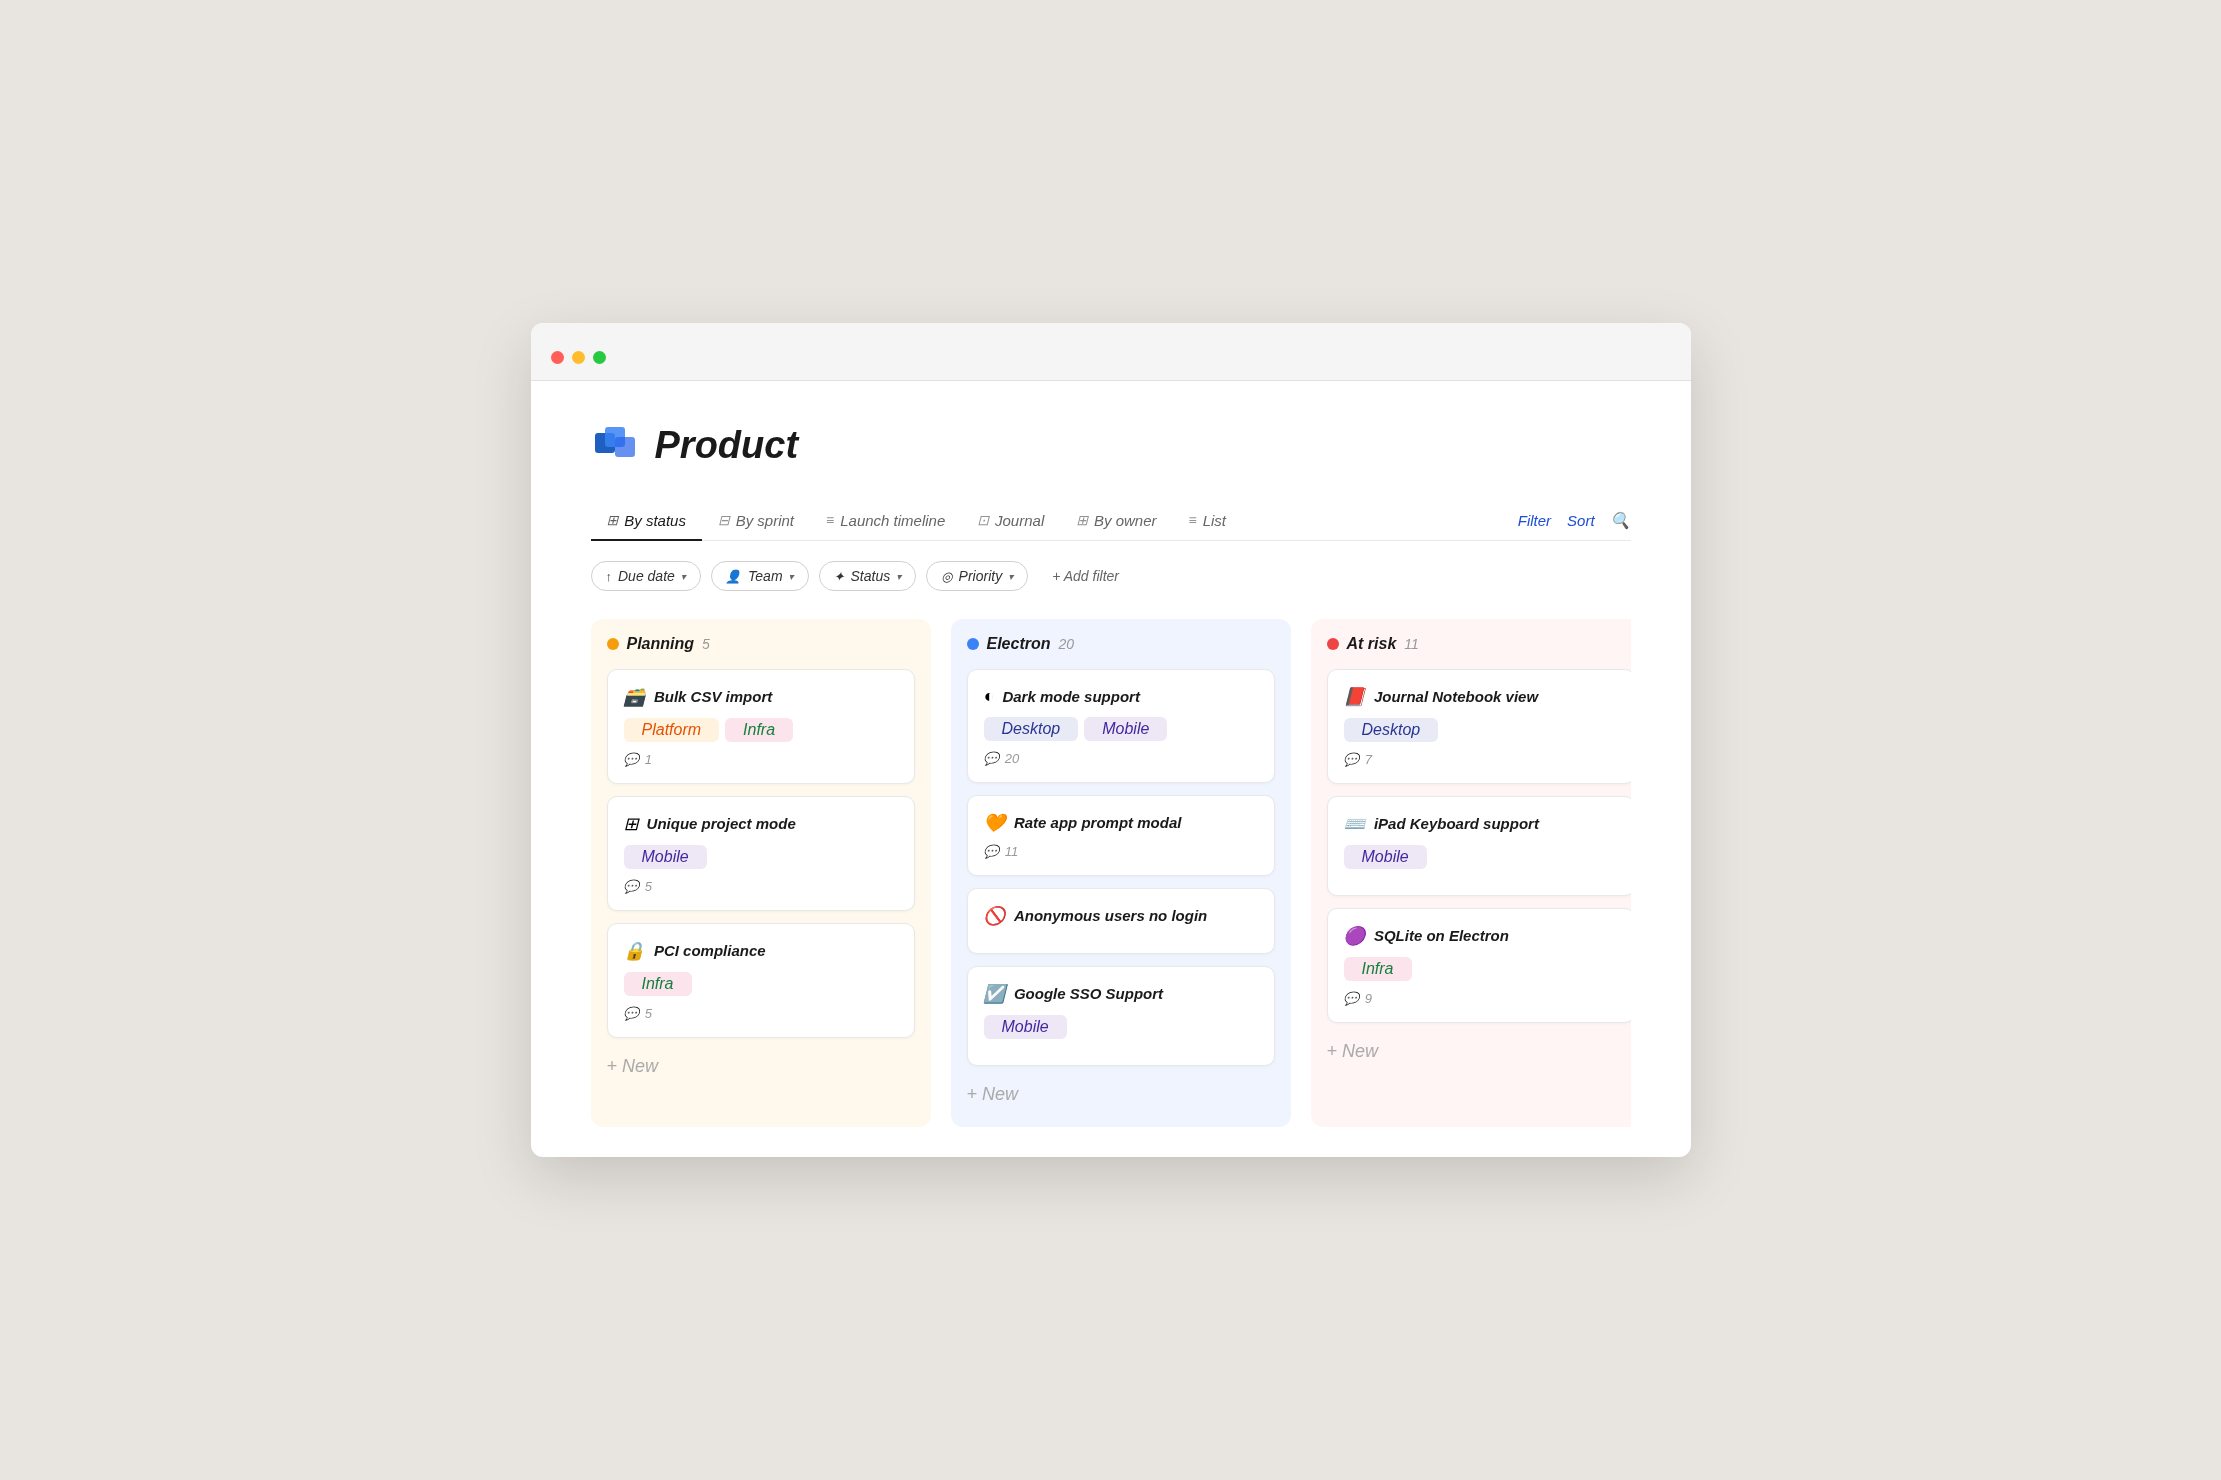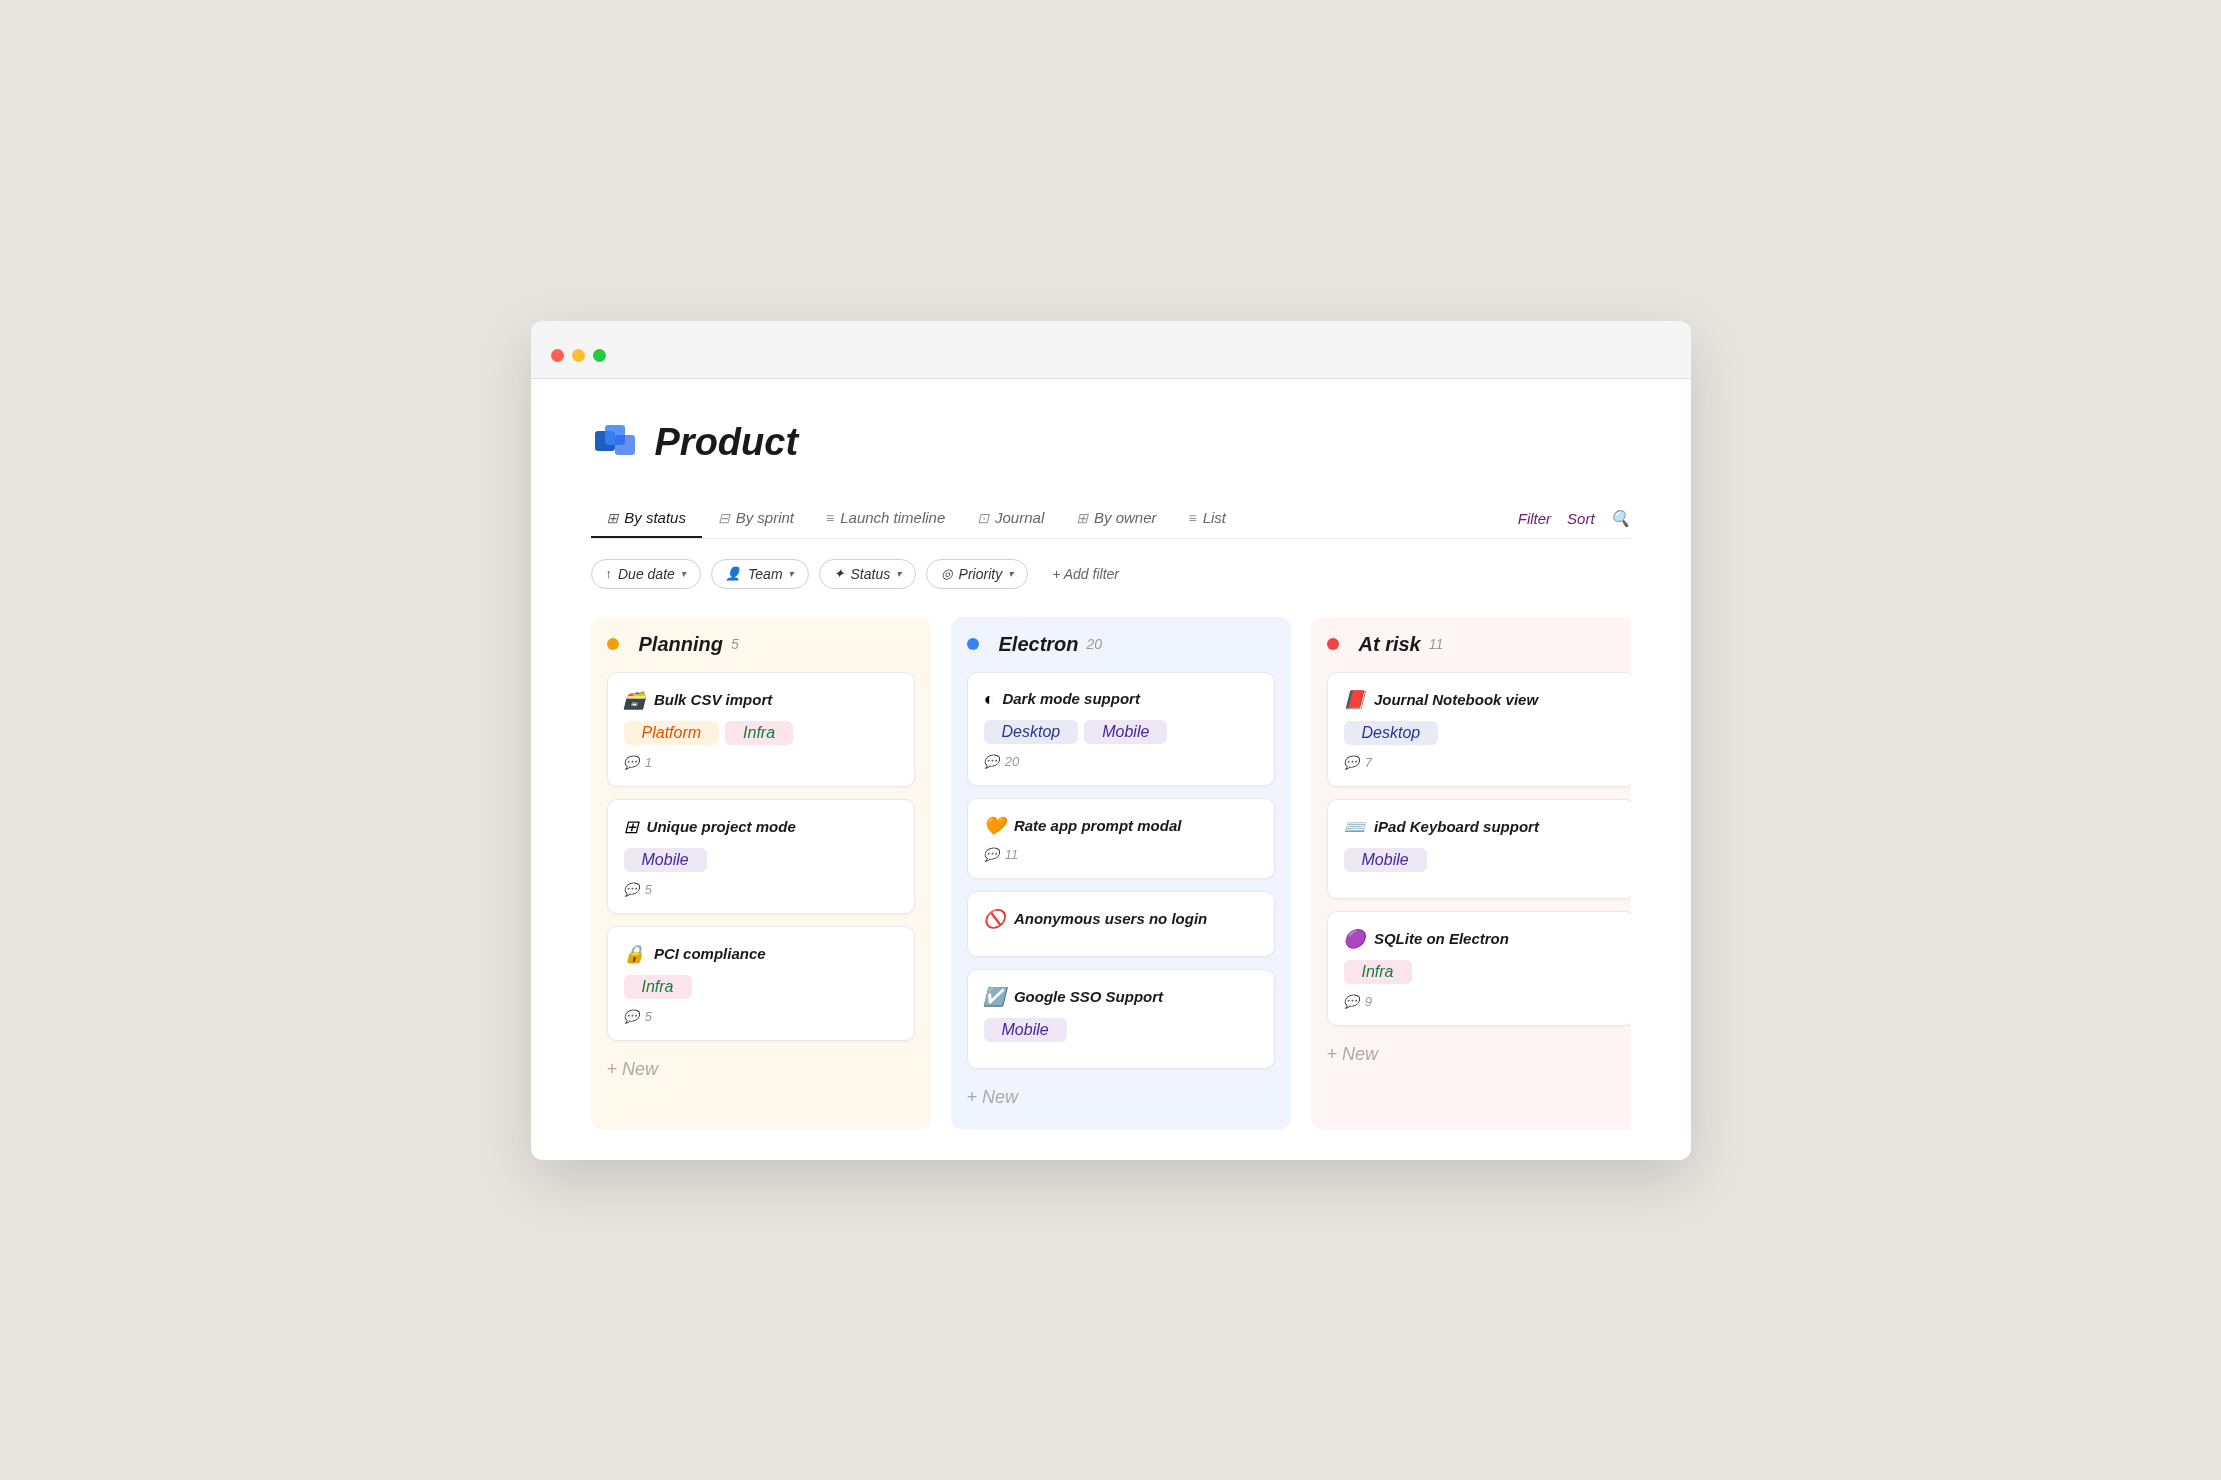--- a/index.html
+++ b/index.html
@@ -92,21 +92,21 @@
     }
     .tab-spacer { flex: 1; }
     .tab-actions {
       display: flex;
       align-items: center;
       gap: 16px;
       padding: 10px 0;
     }
     .tab-action-btn {
       font-size: 15px;
-      color: #701a75;
+      color: #1d4ed8;
       cursor: pointer;
       font-weight: 500;
     }
     .tab-action-icon {
       color: #666;
       cursor: pointer;
       font-size: 16px;
     }
     .filters-row {
       display: flex;
@@ -164,24 +164,23 @@
     }
     .col-dot {
       width: 12px;
       height: 12px;
       border-radius: 50%;
     }
     .dot-planning { background: #f59e0b; }
     .dot-complete { background: #3b82f6; }
     .dot-at-risk { background: #ef4444; }
     .col-title {
-      font-size: 20px;
+      font-size: 16px;
       font-weight: 600;
       color: #1a1a1a;
-      margin-left: 12px;
     }
     .col-count {
       font-size: 14px;
       color: #999;
       font-weight: 400;
     }
     .card {
       background: #ffffff;
       border-radius: 10px;
       padding: 16px;

